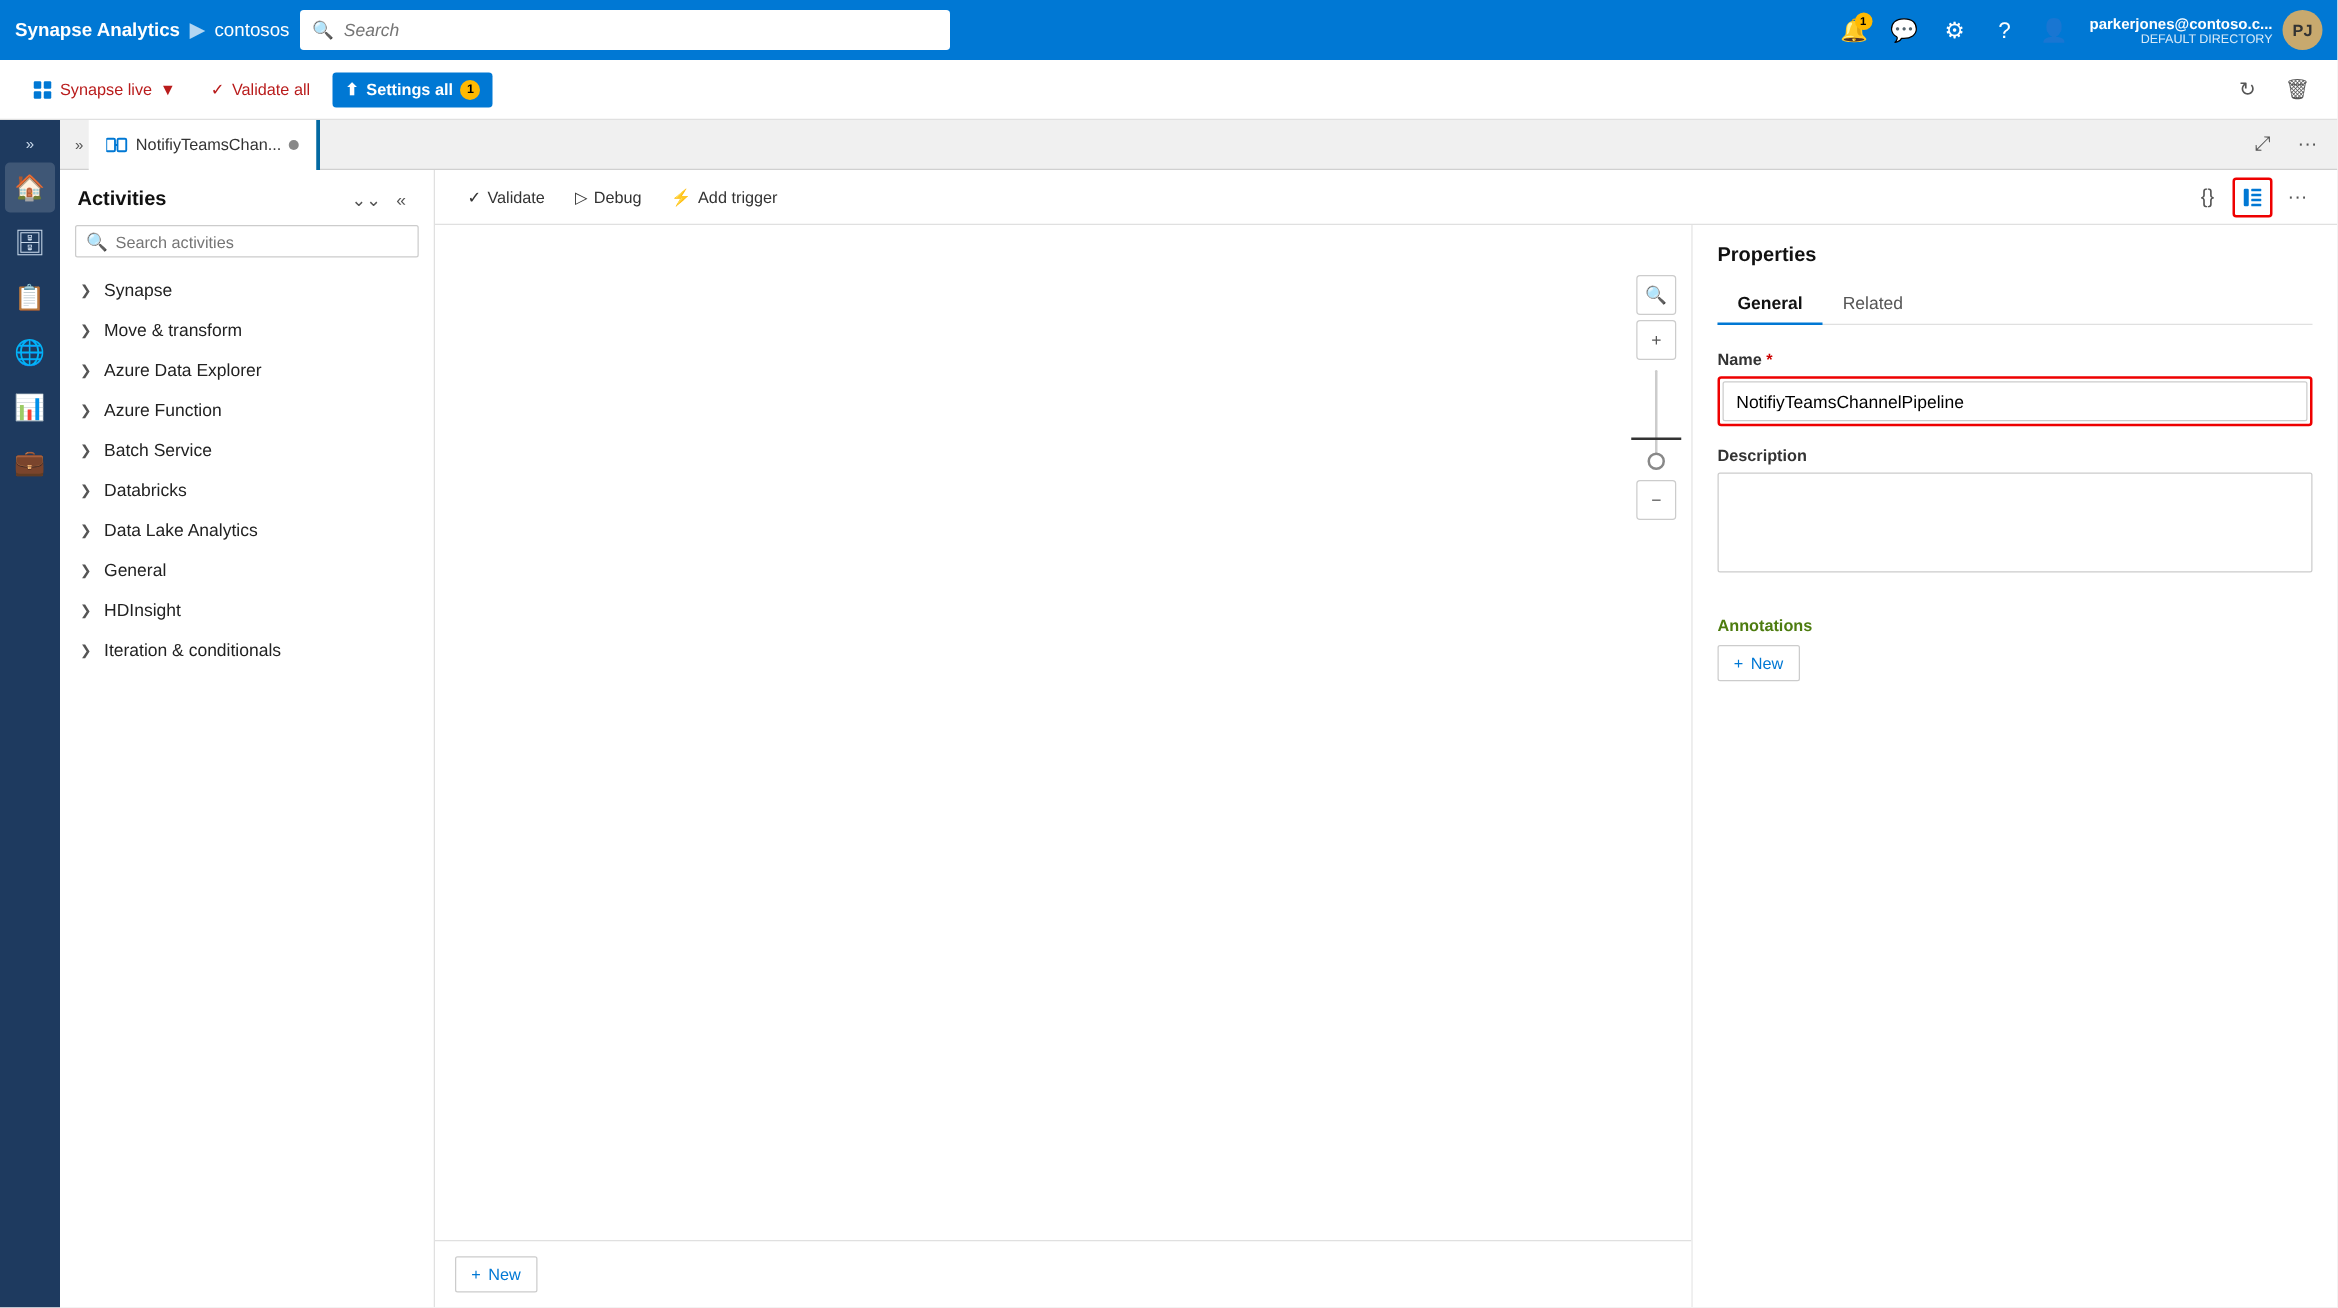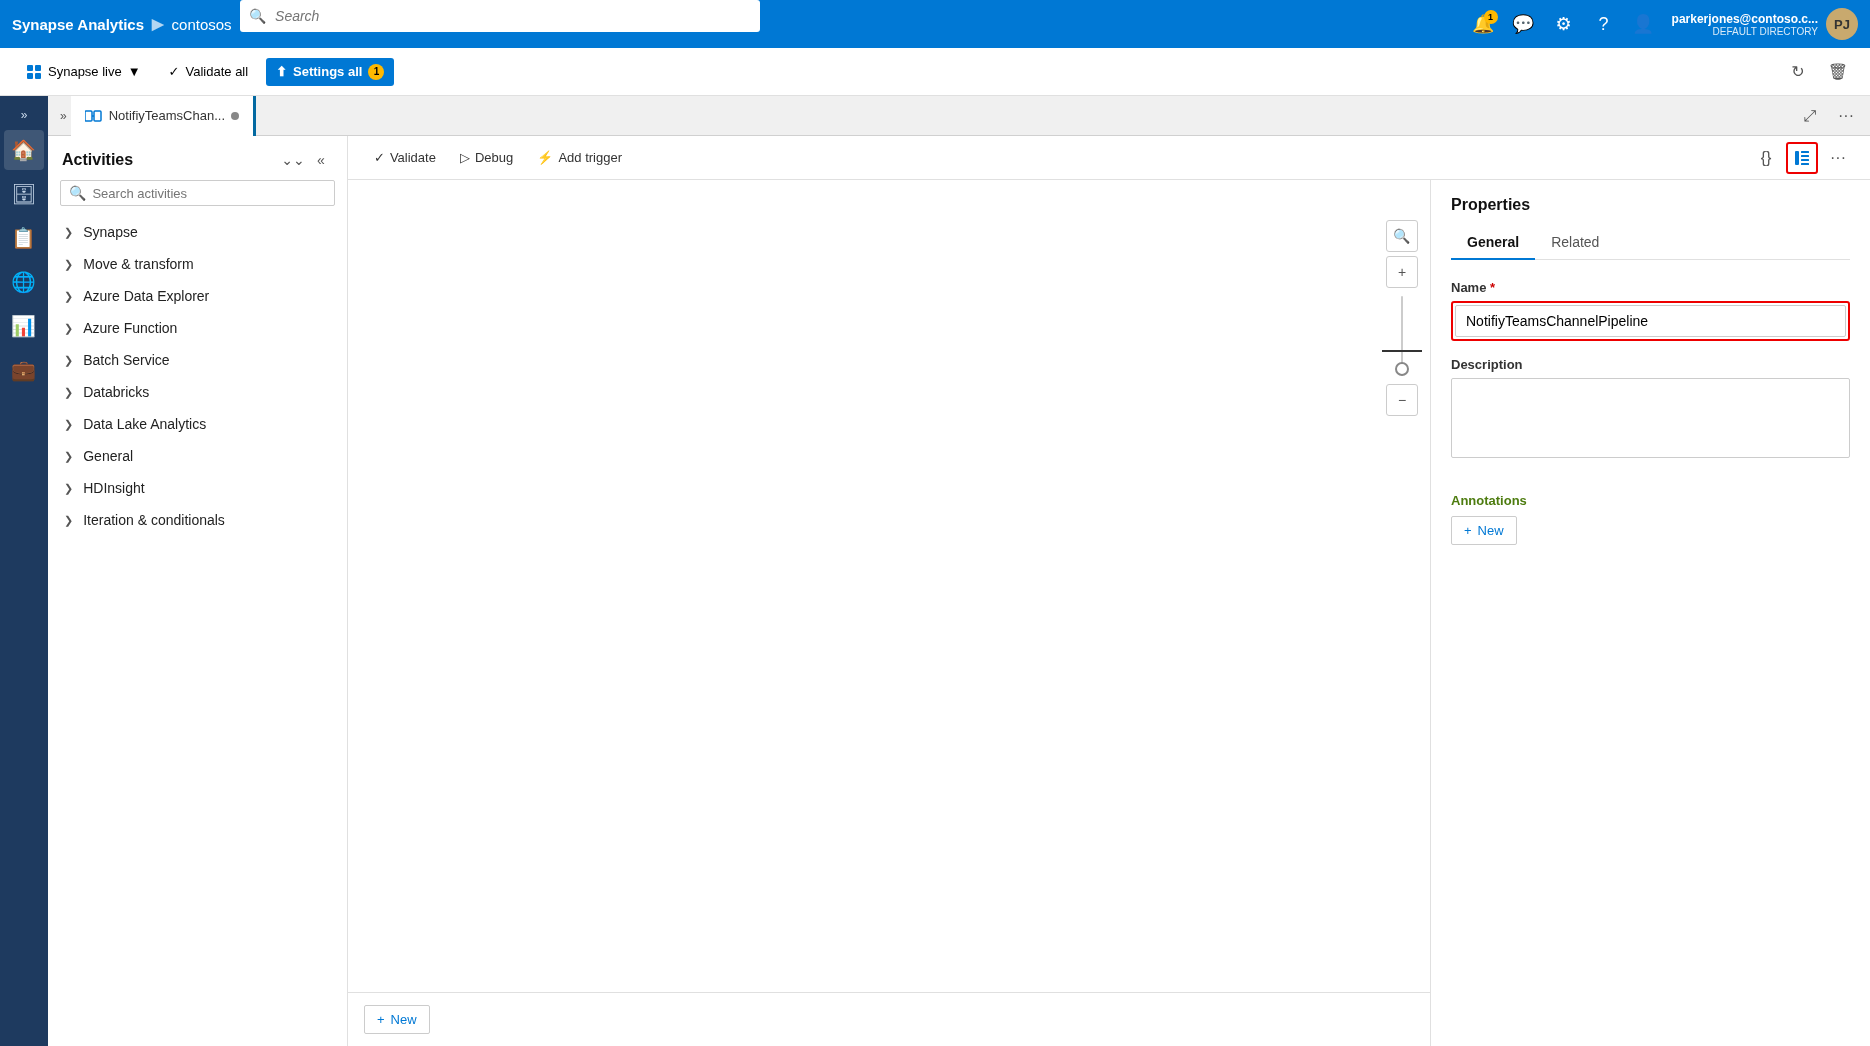--- a/index.html
+++ b/index.html
@@ -1,20 +1,21 @@
 <!DOCTYPE html>
 <html><head>
   <meta charset="utf-8">
   <style>
     * { box-sizing: border-box; margin: 0; padding: 0; }
     body { font-family: 'Segoe UI', Arial, sans-serif; font-size: 14px; background: #f3f3f3; overflow: hidden; }
 
     
     .top-nav {
       display: flex;
+      align-items: center;
       background: #0078d4;
       height: 48px;
       padding: 0 12px;
       gap: 8px;
       color: white;
     }
     .top-nav-brand {
       display: flex;
       align-items: center;
       gap: 6px;
@@ -112,21 +113,21 @@
     }
     .toolbar-btn {
       display: flex;
       align-items: center;
       gap: 6px;
       padding: 6px 10px;
       border: none;
       background: transparent;
       cursor: pointer;
       font-size: 13px;
-      color: #000000;
+      color: #b91c1c;
       border-radius: 2px;
     }
     .toolbar-btn.primary {
       background: #0078d4;
       color: white;
       border-radius: 3px;
       font-weight: 600;
     }
     .toolbar-spacer { flex: 1; }
     .publish-badge {
@@ -449,21 +450,21 @@
       border: 1px solid #ccc;
       background: white;
       cursor: pointer;
       font-size: 13px;
       color: #0078d4;
       border-radius: 2px;
     }
 
     
     .properties-panel {
-      width: 440px;
+      width: 517px;
       background: white;
       border-left: 1px solid #e0e0e0;
       display: flex;
       flex-direction: column;
       overflow-y: auto;
     }
     .properties-header {
       padding: 16px 20px 0;
     }
     .properties-title {

